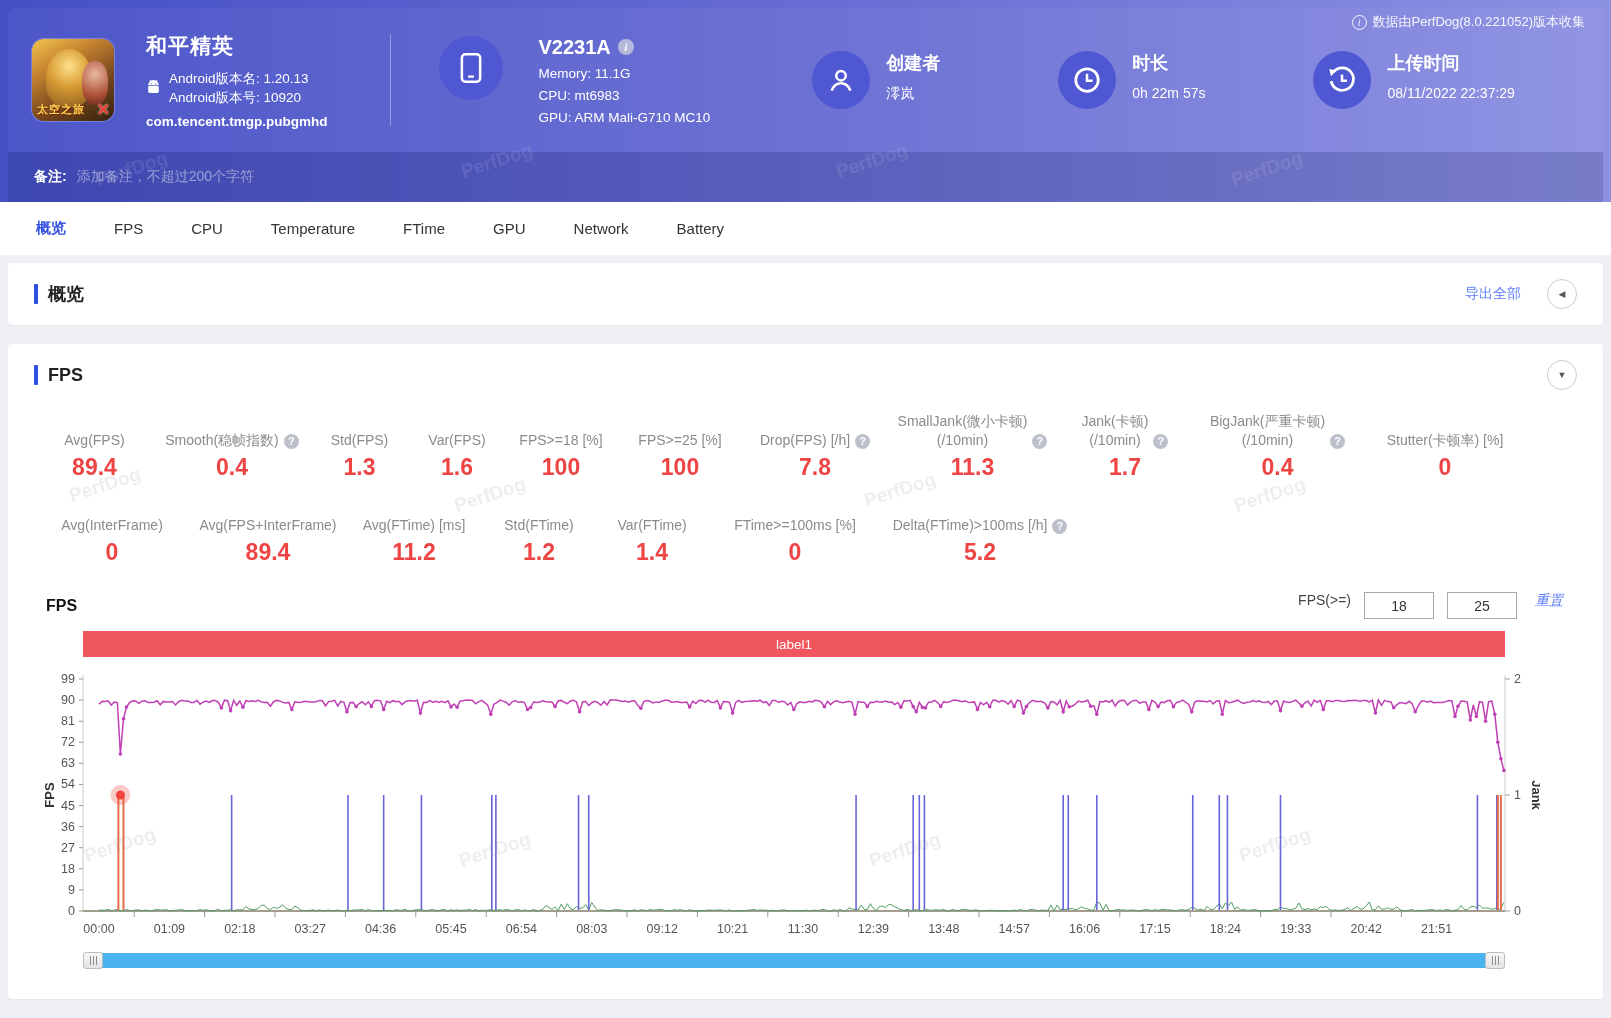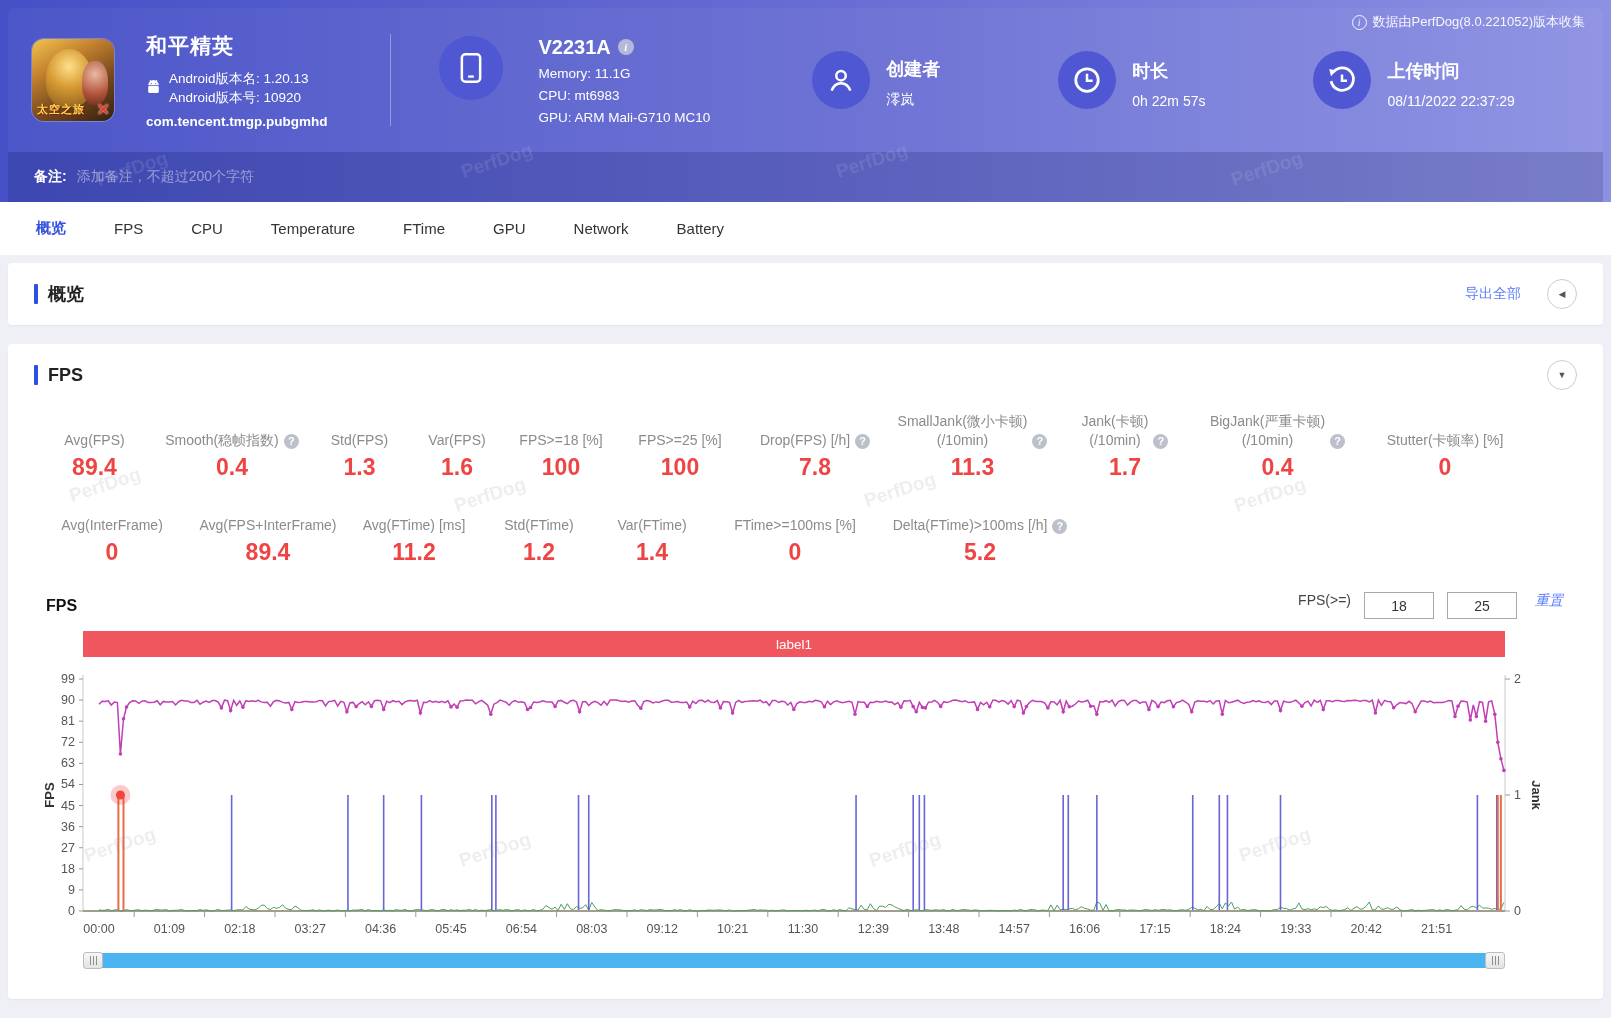--- a/index.html
+++ b/index.html
@@ -38,21 +38,21 @@
   .divider { width:1px; height:92px; background:rgba(255,255,255,0.35); margin:0 48px 0 62px; flex:none;}
   .icon-circle { border-radius:50%; background:#4f57d2; display:flex; align-items:center;
     justify-content:center; flex:none; }
   .device { display:flex; align-items:flex-start; gap:36px; }
   .device .icon-circle { width:64px; height:64px; }
   .dev-lines { color:#fff; }
   .dev-model { font-size:20px; font-weight:bold; display:flex; align-items:center; gap:7px;}
   .dev-i { width:16px; height:16px; border-radius:50%; background:#b4b9da; color:#fff; font-size:11px;
     display:inline-flex; align-items:center; justify-content:center; font-style:italic; font-weight:bold; font-family:"Liberation Serif",serif;}
   .dev-line { font-size:13.5px; margin-top:7px; }
-  .meta { display:flex; align-items:flex-end; gap:16px; color:#fff; }
+  .meta { display:flex; align-items:flex-start; gap:16px; color:#fff; }
   .meta .icon-circle { width:58px; height:58px; }
   .meta-label { font-size:18px; font-weight:bold; }
   .meta-value { font-size:14px; margin-top:10px; }
   .m-creator { margin-left:102px; }
   .m-duration { margin-left:118px; }
   .m-upload { margin-left:108px; }
   .note-bar { margin:0 8px; height:50px; background:rgba(20,23,70,0.16); display:flex;
     align-items:center; padding:0 26px; font-size:14px; }
   .note-label { color:#fff; font-weight:bold; margin-right:10px; }
   .note-ph { color:rgba(255,255,255,0.45); }

